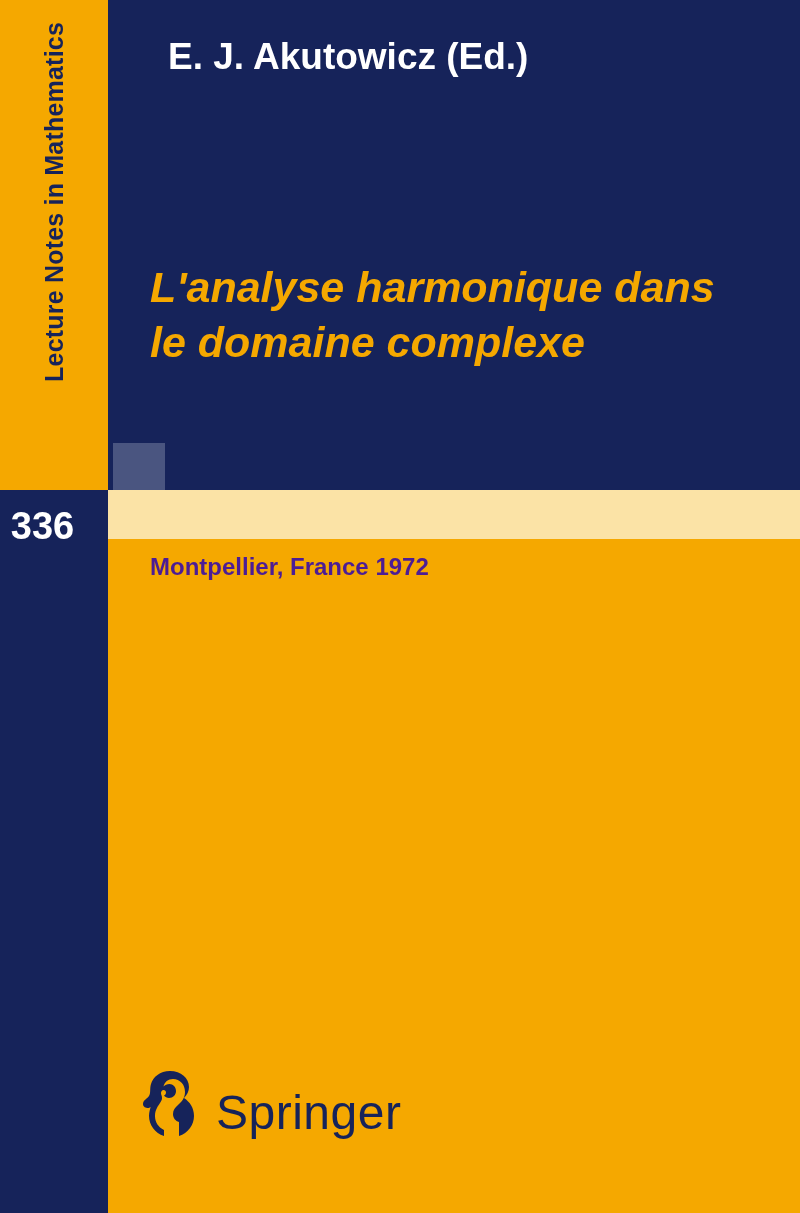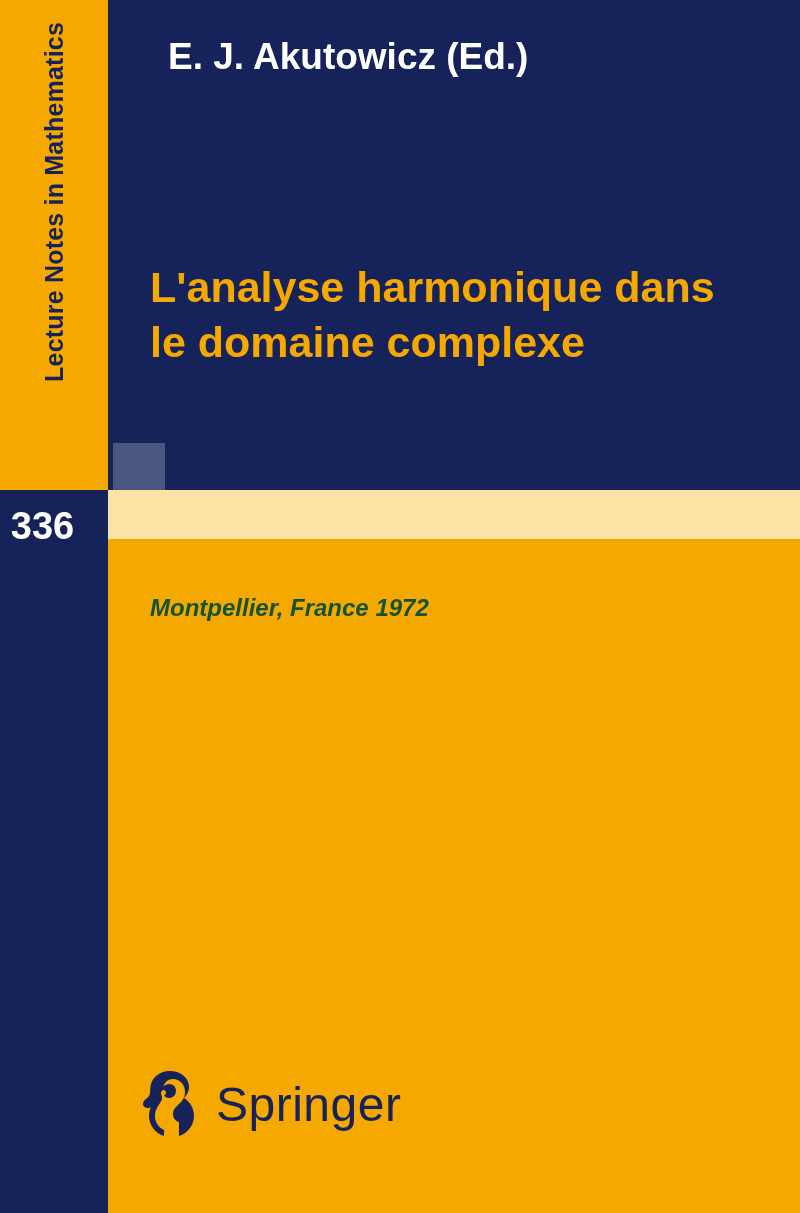--- a/index.html
+++ b/index.html
@@ -118,40 +118,40 @@
 
   .title {
     position: absolute;
     left: 150px;
     top: 260px;
     width: 600px;
     color: #f5a800;
     font-size: 43px;
     font-weight: bold;
     line-height: 1.28;
+    font-style: italic;
   }
 
   .venue {
     position: absolute;
     left: 150px;
-    top: 594px;
+    top: 553px;
     width: 600px;
-    color: #14532d;
+    color: #4c1d95;
     font-size: 24px;
     font-weight: bold;
-    font-style: italic;
   }
 
   
   .publisher {
     position: absolute;
     left: 140px;
     top: 1068px;
     display: flex;
-    align-items: center;
+    align-items: flex-end;
     gap: 14px;
   }
   .publisher-logo {
     width: 62px;
     height: 72px;
   }
   .publisher-name {
     color: #16235a;
     font-size: 48px;
     font-weight: normal;

